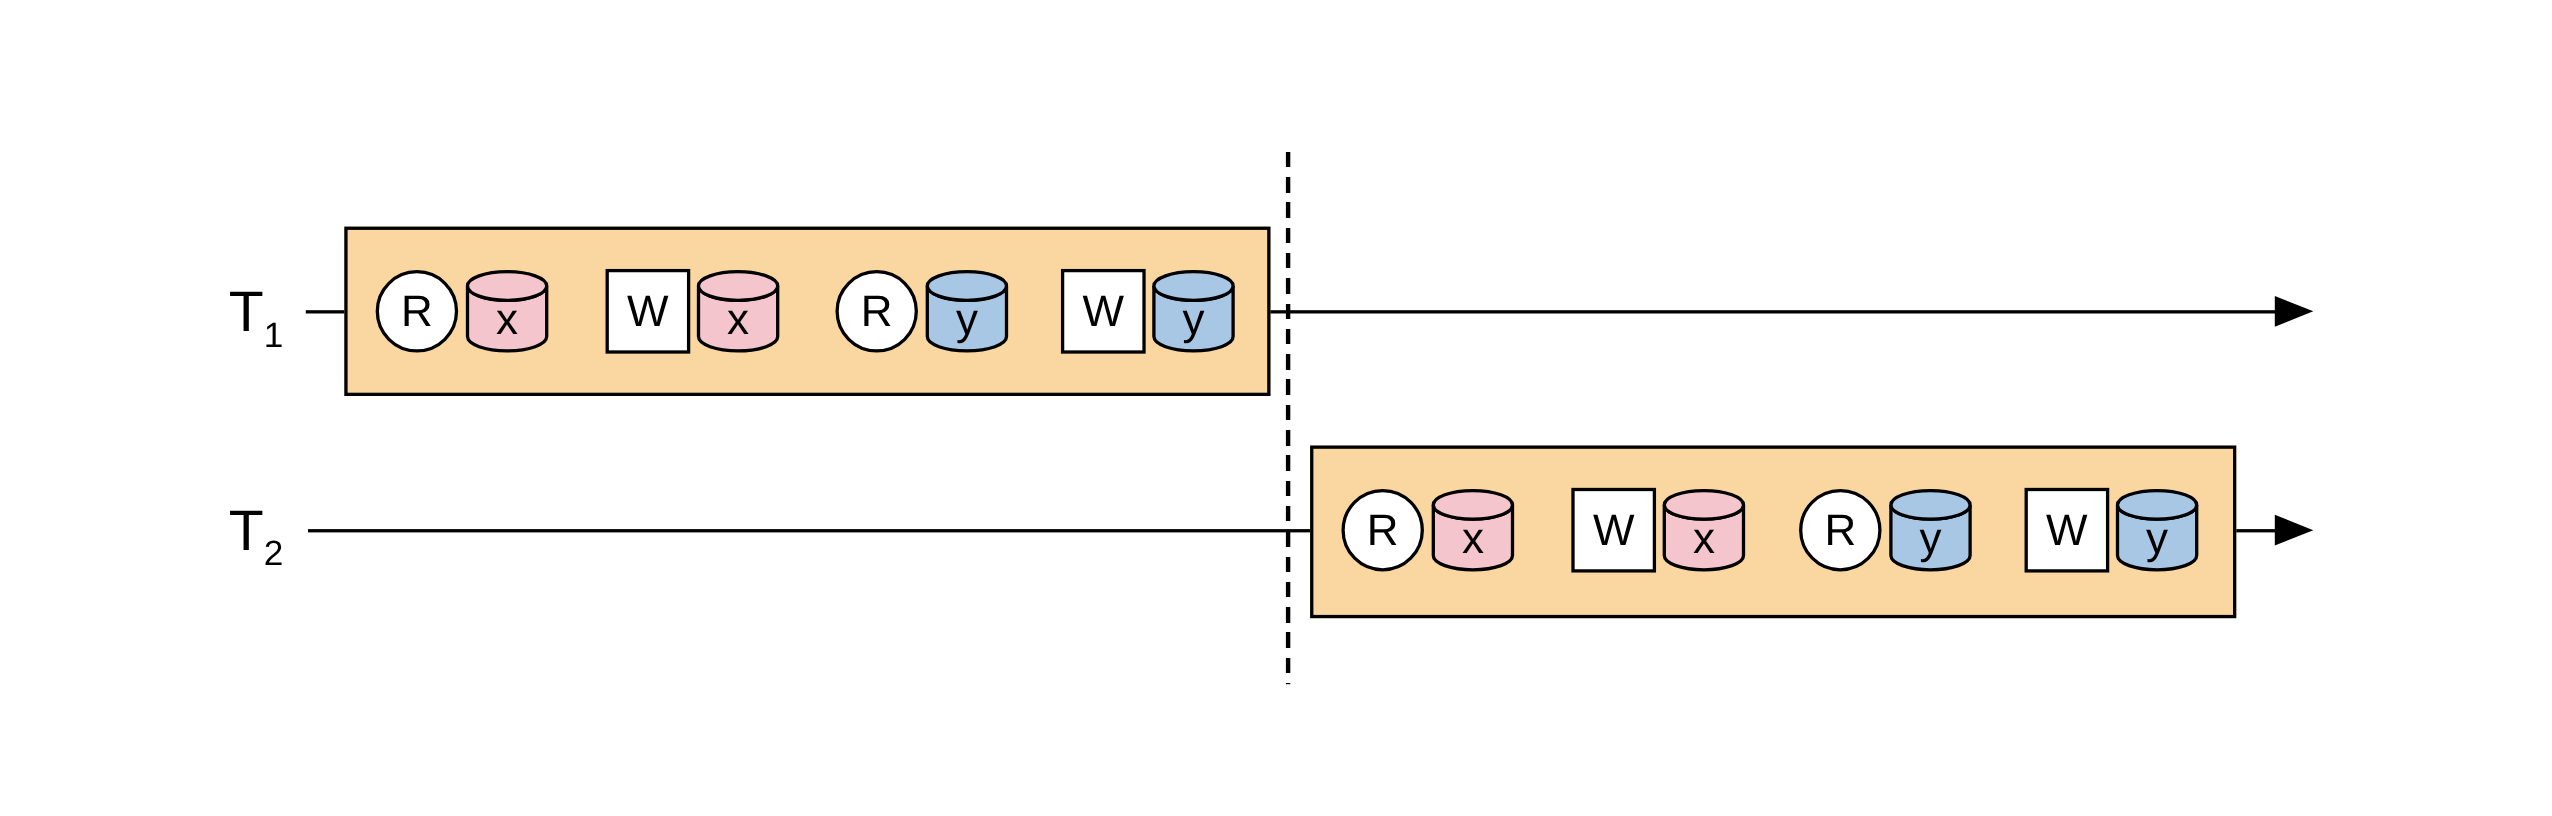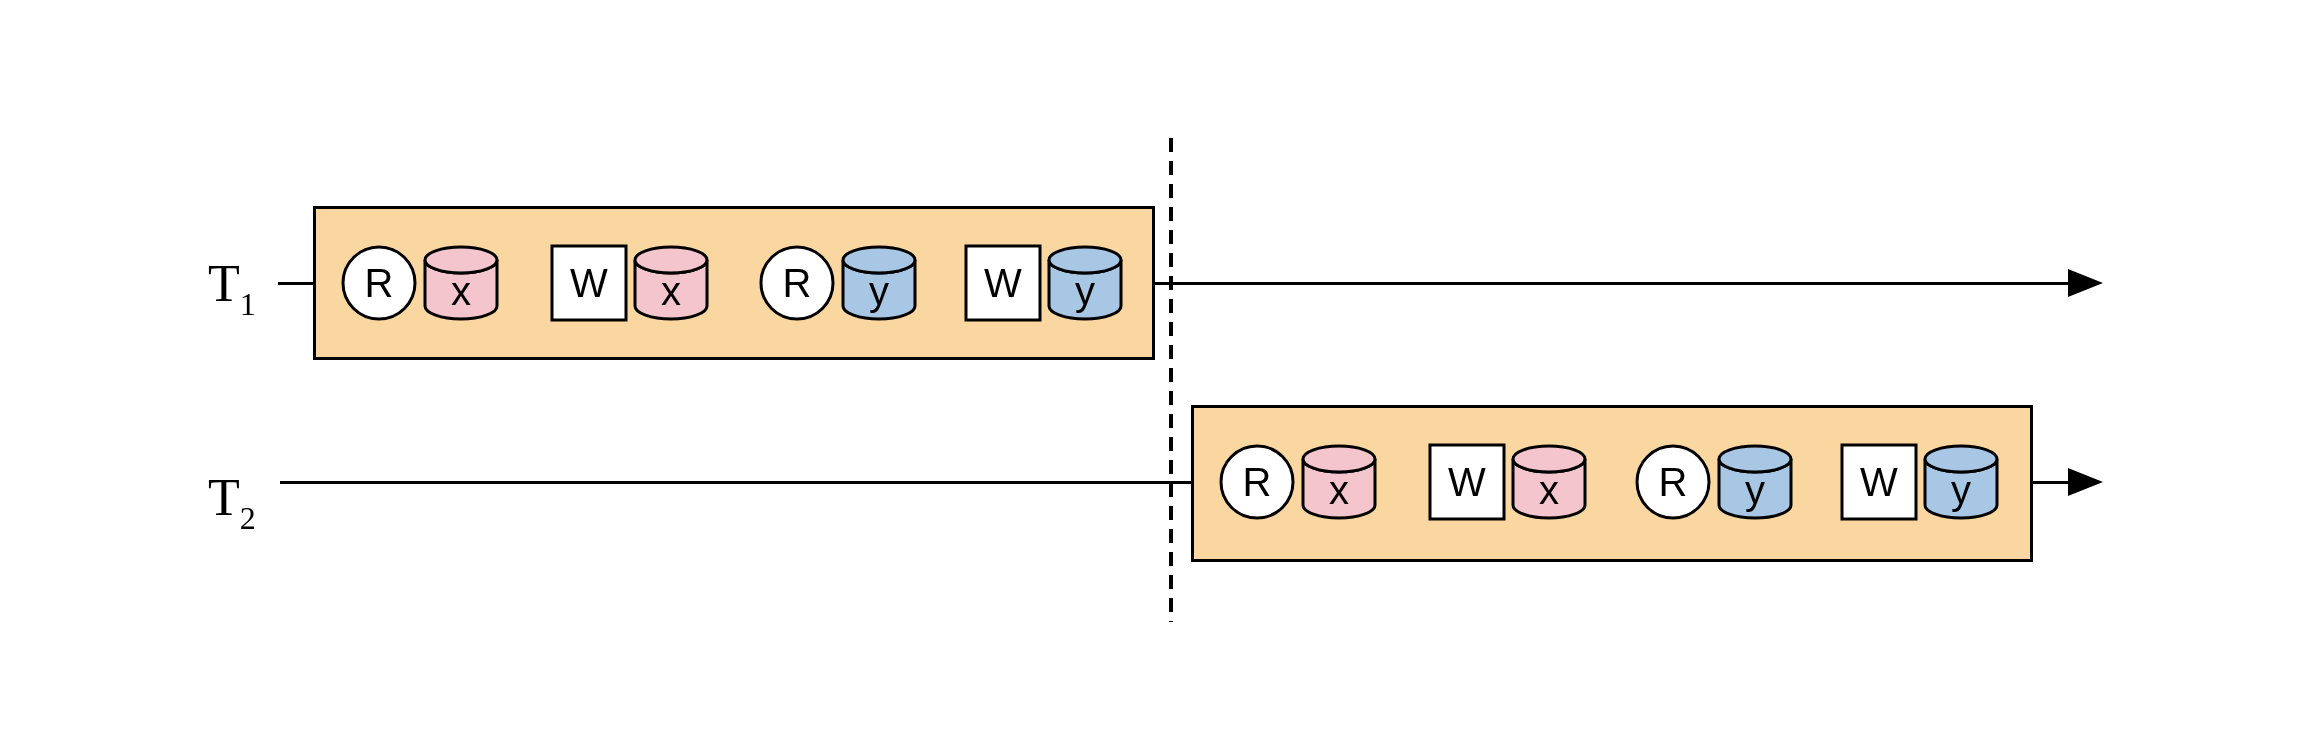--- a/index.html
+++ b/index.html
@@ -37,21 +37,20 @@
       var(--stroke) 0px, var(--stroke) 14px,
       transparent 14px, transparent 23px
     );
   }
   .row-label {
     position: absolute;
     font-size: 52px;
     color: var(--stroke);
     line-height: 1;
     white-space: nowrap;
-    font-family: Liberation Serif, serif;
   }
   .row-label sub {
     font-size: 32px;
     line-height: 1;
     vertical-align: -14px;
   }
   .node {
     position: absolute;
     width: 78px;
     height: 78px;
@@ -72,21 +71,21 @@
   .fill-white  { fill: var(--white);  stroke: var(--stroke); stroke-width: 3; }
   .fill-pink   { fill: var(--pink);   stroke: var(--stroke); stroke-width: 3; }
   .fill-blue   { fill: var(--blue);   stroke: var(--stroke); stroke-width: 3; }
 </style>
 </head>
 <body>
 
 <div id="canvas">
 
   <div class="row-label" style="left:208px; top:258px;"><span>T</span><sub>1</sub></div>
-  <div class="row-label" style="left:208px; top:472px;"><span>T</span><sub>2</sub></div>
+  <div class="row-label" style="left:208px; top:457px;"><span>T</span><sub>2</sub></div>
 
   <div class="timeline" style="left:278px; top:282px; width:1792px;"></div>
   <div class="arrowhead" style="left:2068px; top:269px;"></div>
 
   <div class="timeline" style="left:280px; top:481px; width:1790px;"></div>
   <div class="arrowhead" style="left:2068px; top:468px;"></div>
 
   <div class="dashed-sep" style="left:1169px; top:138px; height:484px;"></div>
 
   <div class="txn-box" style="left:313px; top:206px; width:842px; height:154px;"></div>

